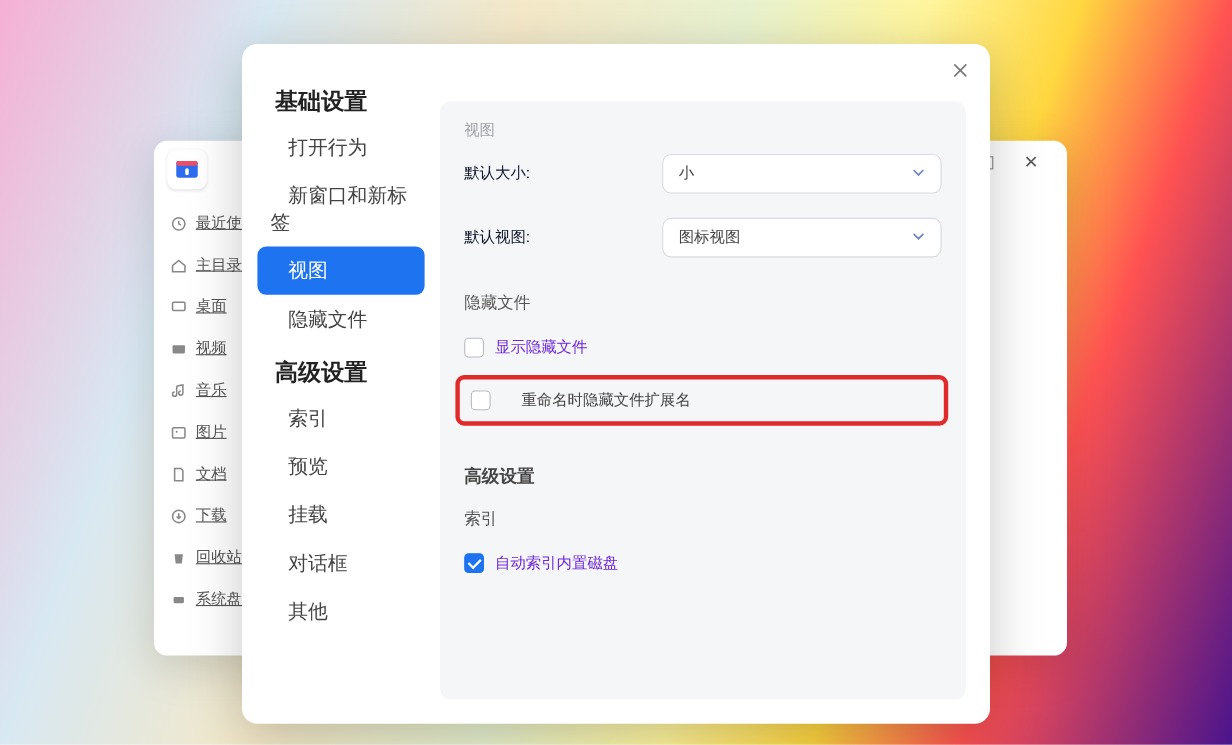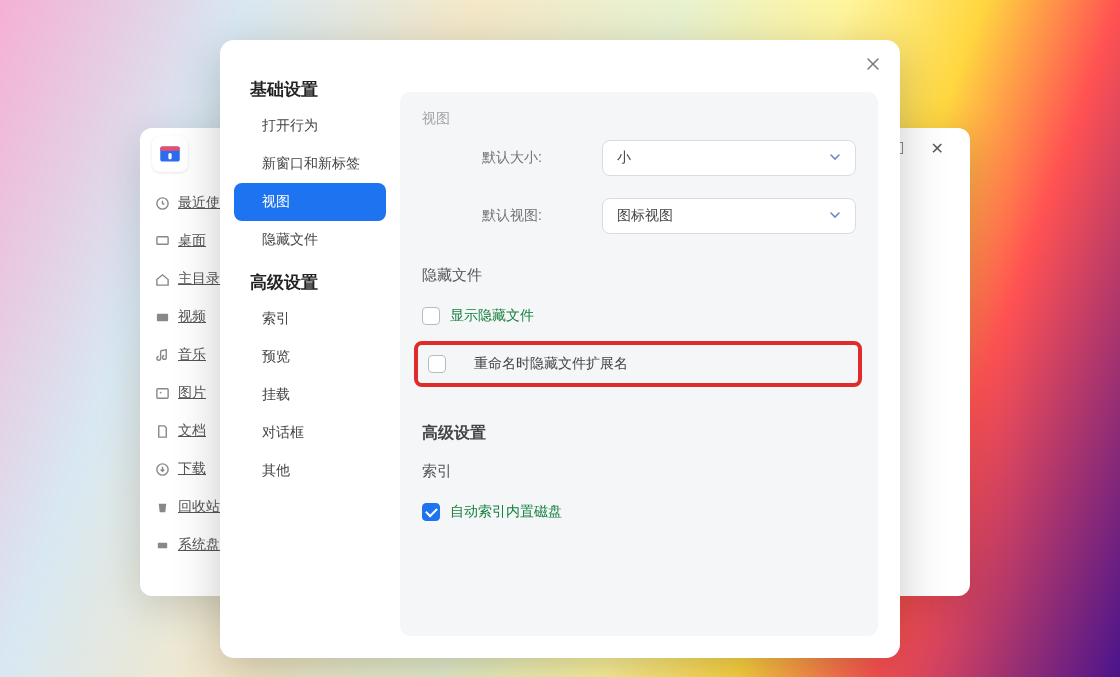--- a/index.html
+++ b/index.html
@@ -93,27 +93,27 @@
       background: #f5f6f8;
       margin: 52px 22px 22px 0;
       border-radius: 10px;
       padding: 18px 0 0 0;
       overflow: hidden;
       position: relative;
     }
 
     
     .nav-section-title {
-      font-size: 17px;
+      font-size: 21px;
       font-weight: 600;
       color: #222;
       padding: 12px 0 6px 30px;
     }
     .nav-item {
-      font-size: 14px;
+      font-size: 18px;
       color: #444;
       padding: 10px 12px;
       margin: 0 14px;
       border-radius: 8px;
       cursor: pointer;
     }
     .nav-item.active {
       background: #1e73f0;
       color: #fff;
     }
@@ -127,23 +127,22 @@
       margin-bottom: 12px;
     }
     .setting-row {
       display: flex;
       align-items: center;
       padding: 0 22px;
       margin-bottom: 22px;
     }
     .setting-label {
       font-size: 14px;
-      color: #737373;
+      color: #0f172a;
       width: 180px;
-      text-align: center;
     }
     .select-box {
       flex: 1;
       height: 36px;
       background: #ffffff;
       border: 1px solid #d9dbe0;
       border-radius: 8px;
       padding: 0 14px;
       display: flex;
       align-items: center;
@@ -160,21 +159,21 @@
       color: #555;
       padding: 10px 22px 14px 22px;
     }
 
     .checkbox-row {
       display: flex;
       align-items: flex-start;
       gap: 10px;
       padding: 8px 22px;
       font-size: 14px;
-      color: #15803d;
+      color: #6d28d9;
     }
     .cb {
       width: 18px; height: 18px;
       border: 1.5px solid #b7bbc2;
       border-radius: 4px;
       background: #fff;
       display: inline-flex;
       align-items: center;
       justify-content: center;
       cursor: pointer;
@@ -227,32 +226,32 @@
           <svg viewBox="0 0 16 16">
             <circle cx="8" cy="8" r="6" fill="none" stroke="#888" stroke-width="1.5"></circle>
             <path d="M8 5v3l2 1" stroke="#888" stroke-width="1.5" fill="none"></path>
           </svg>
         </span>
       <span>最近使</span>
     </div>
     <div class="bg-side-item">
       <span class="icon">
           <svg viewBox="0 0 16 16">
+            <path d="M2 8l6-5 6 5v6H2z" fill="none" stroke="#888" stroke-width="1.5"></path>
+          </svg>
+        </span>
+      <span>主目录</span>
+    </div>
+    <div class="bg-side-item">
+      <span class="icon">
+          <svg viewBox="0 0 16 16">
             <rect x="2" y="3" width="12" height="8" rx="1" fill="none" stroke="#888" stroke-width="1.5"></rect>
           </svg>
         </span>
       <span>桌面</span>
-    </div>
-    <div class="bg-side-item">
-      <span class="icon">
-          <svg viewBox="0 0 16 16">
-            <path d="M2 8l6-5 6 5v6H2z" fill="none" stroke="#888" stroke-width="1.5"></path>
-          </svg>
-        </span>
-      <span>主目录</span>
     </div>
     <div class="bg-side-item">
       <span class="icon">
           <svg viewBox="0 0 16 16">
             <rect x="2" y="4" width="12" height="8" rx="1" fill="#888"></rect>
           </svg>
         </span>
       <span>视频</span>
     </div>
     <div class="bg-side-item">

